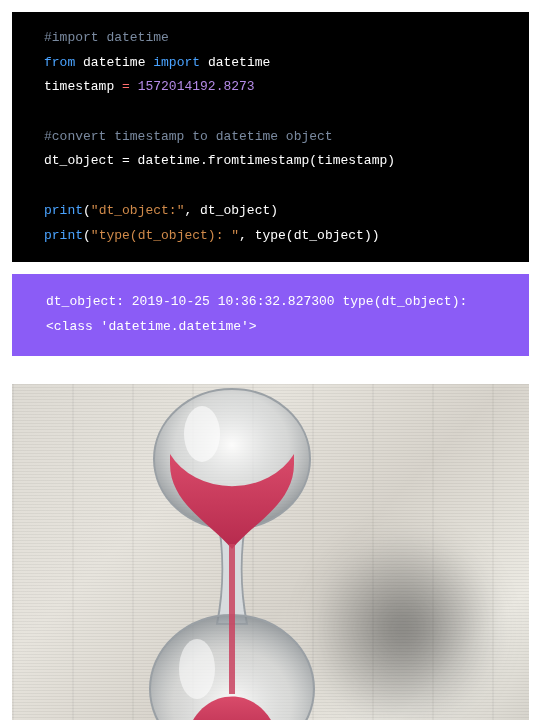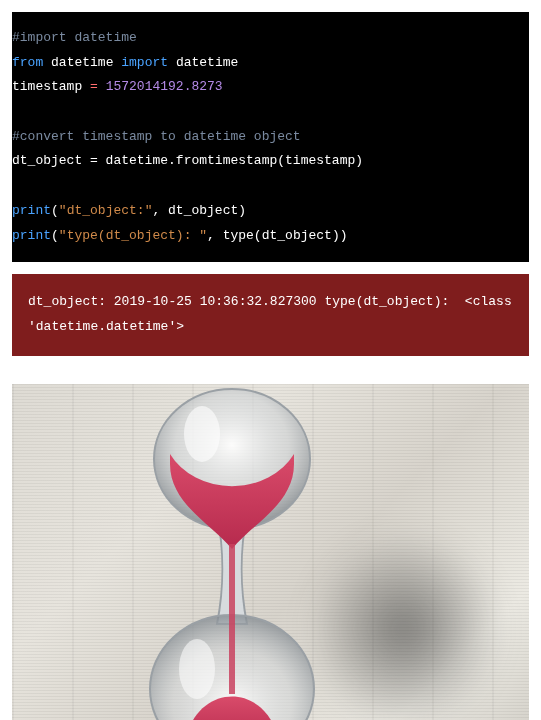--- a/index.html
+++ b/index.html
@@ -6,30 +6,30 @@
     margin: 0;
     padding: 0;
     background: #ffffff;
     font-family: Consolas, "Courier New", monospace;
     font-size: 13px;
     width: 541px;
   }
   .code-block {
     background: #000000;
     color: #ffffff;
-    padding: 14px 0;
+    padding: 14px 32px;
     margin: 12px;
     line-height: 1.9;
     white-space: pre;
     overflow: hidden;
   }
   .output-block {
-    background: #7f1d1d;
+    background: #8b5cf6;
     color: #ffffff;
-    padding: 16px 16px;
+    padding: 16px 34px;
     margin: 12px;
     line-height: 1.9;
     white-space: pre-wrap;
     word-break: break-word;
   }
   .c-comment { color: #7a8aa0; }
   .c-keyword { color: #4aa3ff; }
   .c-module  { color: #ffffff; }
   .c-number  { color: #b48ae6; }
   .c-string  { color: #d08a4a; }

